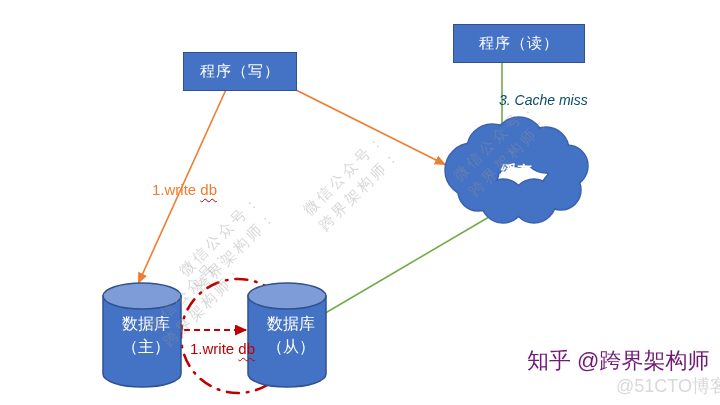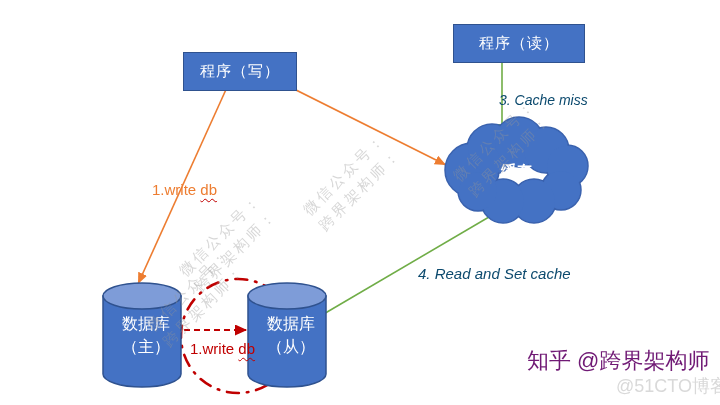--- a/index.html
+++ b/index.html
@@ -142,21 +142,20 @@
   <div class="cyl-label slave">
     <div>数据库</div>
     <div>（从）</div>
   </div>
 
   <div class="edge-label lbl-orange lbl-1"><span>1.write </span><span class="wavy">db</span></div>
 
 
   <div class="edge-label lbl-green lbl-3">3. Cache miss</div>
 
-  <div class="edge-label lbl-green lbl-4">4. Read and Set cache</div>
 
   <div class="edge-label lbl-red lbl-5"><span>1.write </span><span class="wavy">db</span></div>
 
   <div class="wm wm1">
     <div>微信公众号：</div>
     <div>跨界架构师：</div>
   </div>
   <div class="wm wm2">
     <div>微信公众号：</div>
     <div>跨界架构师：</div>

